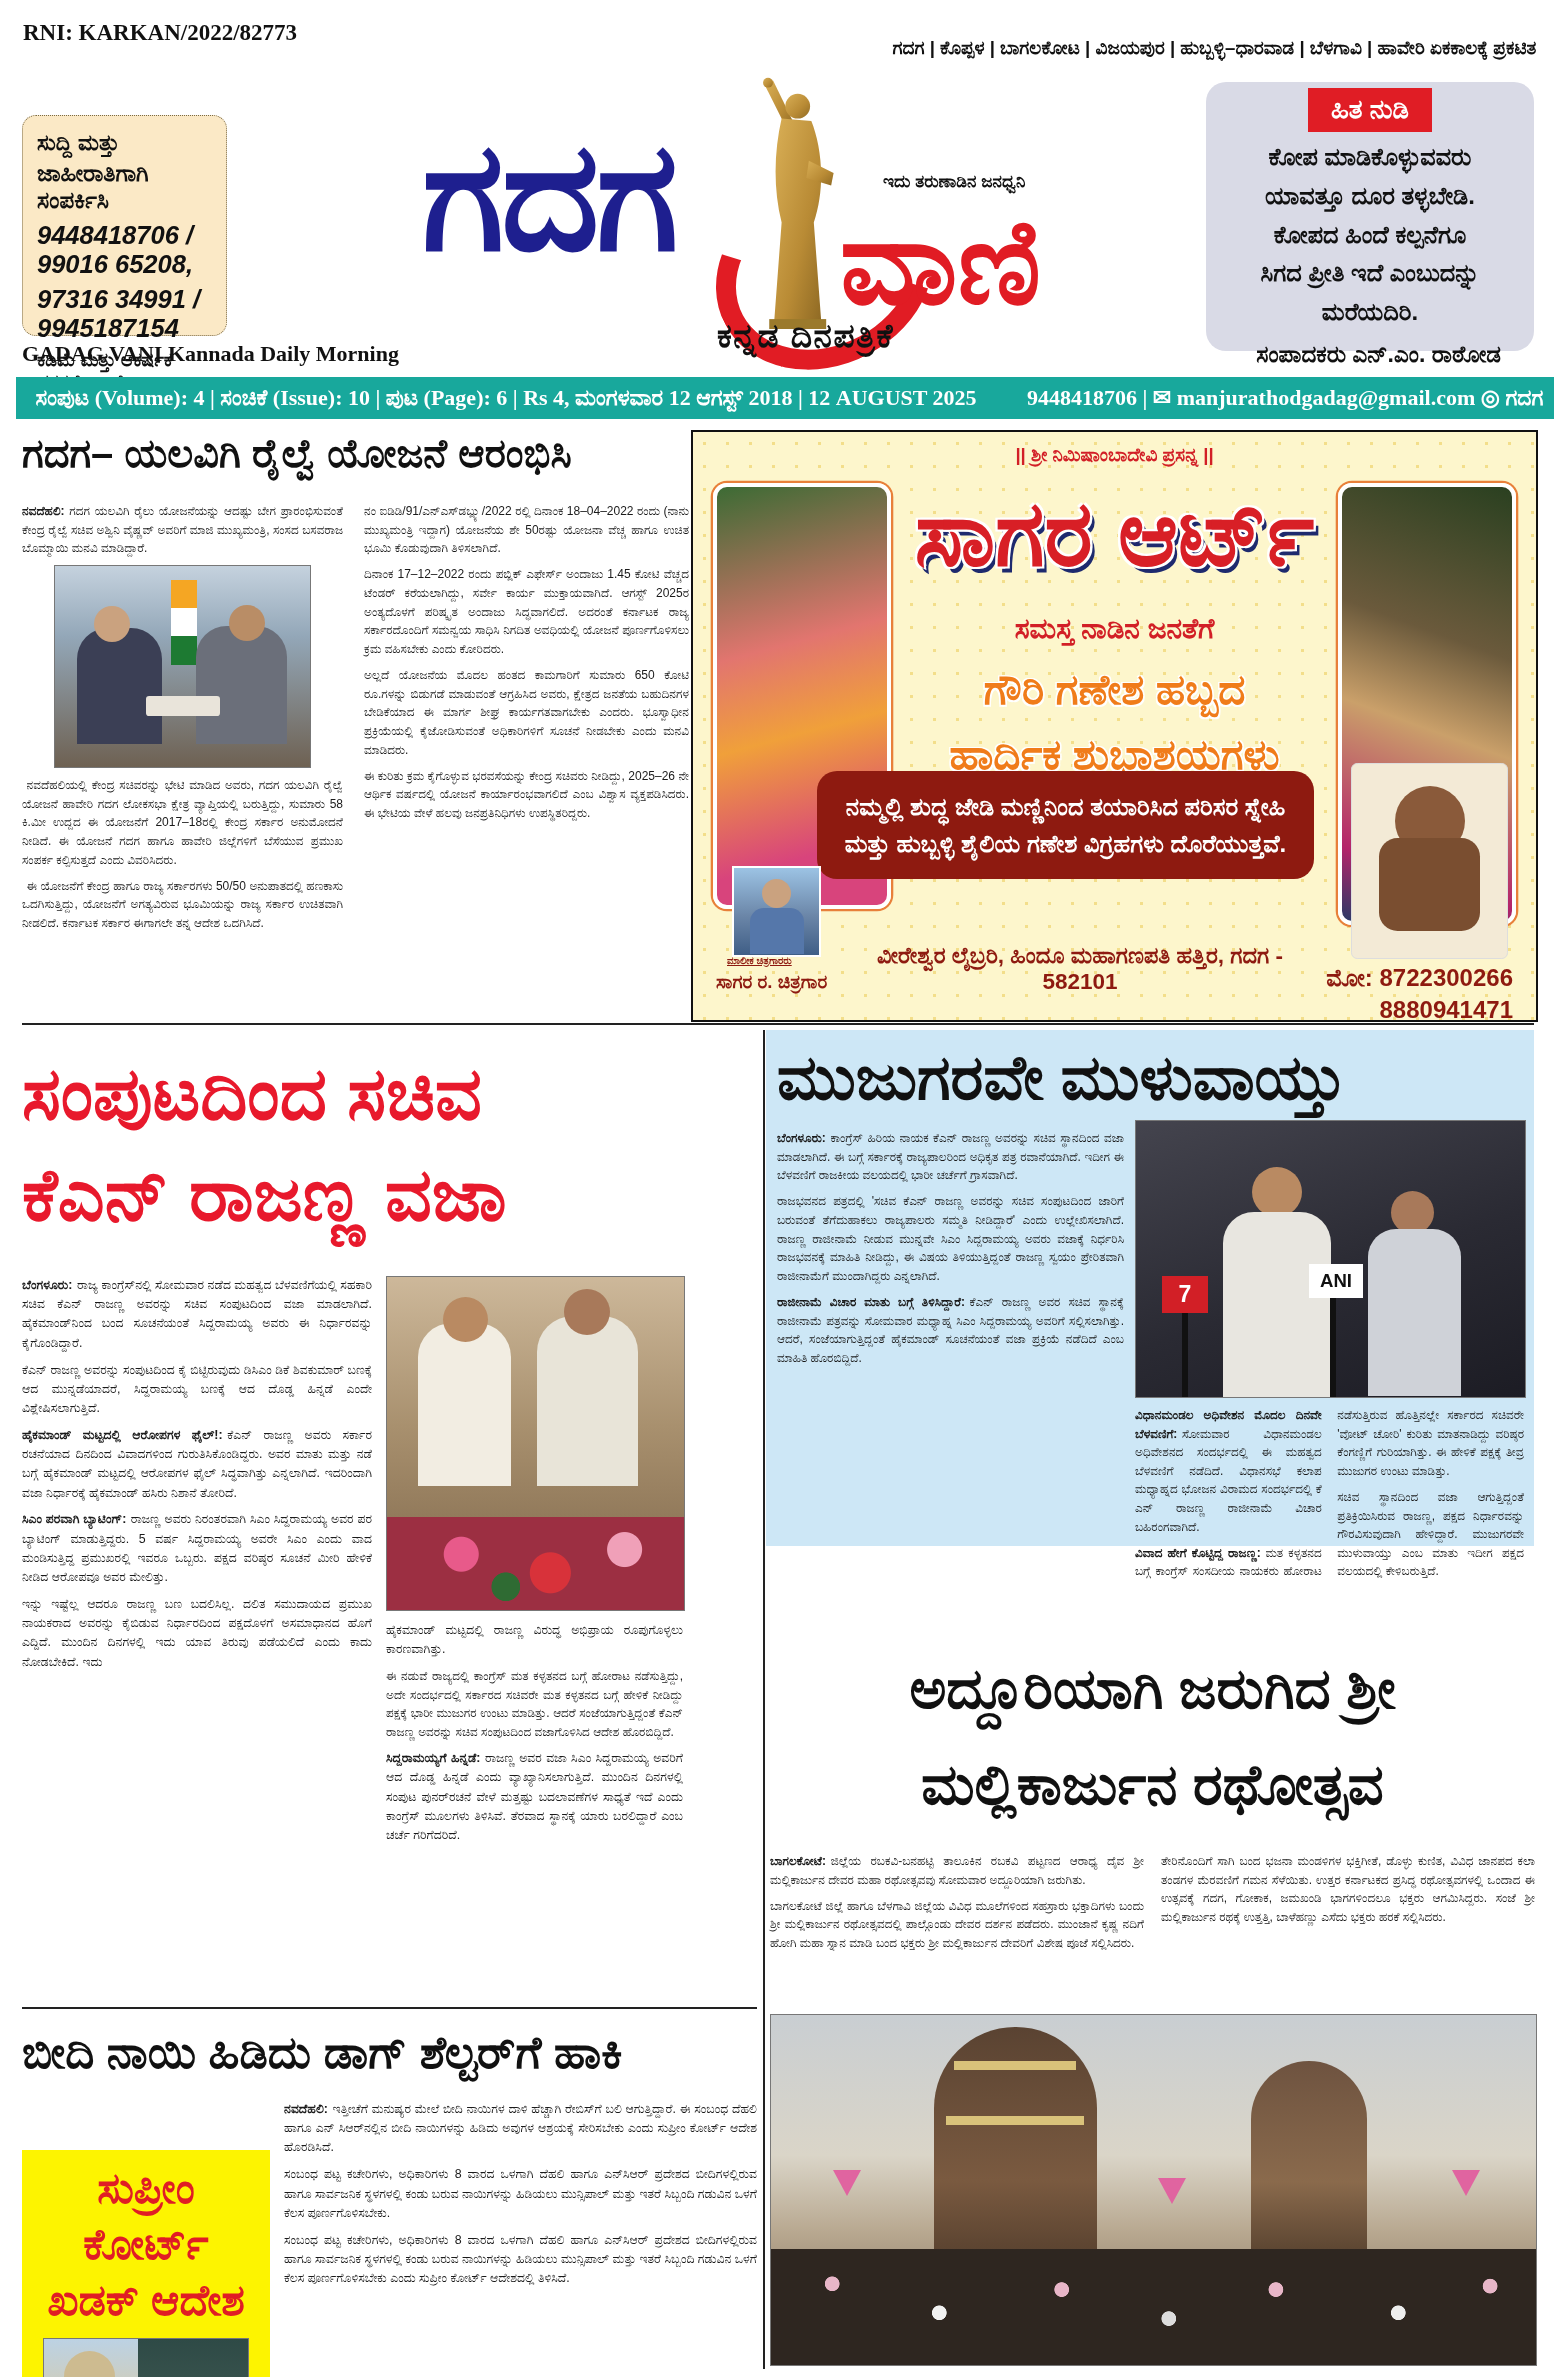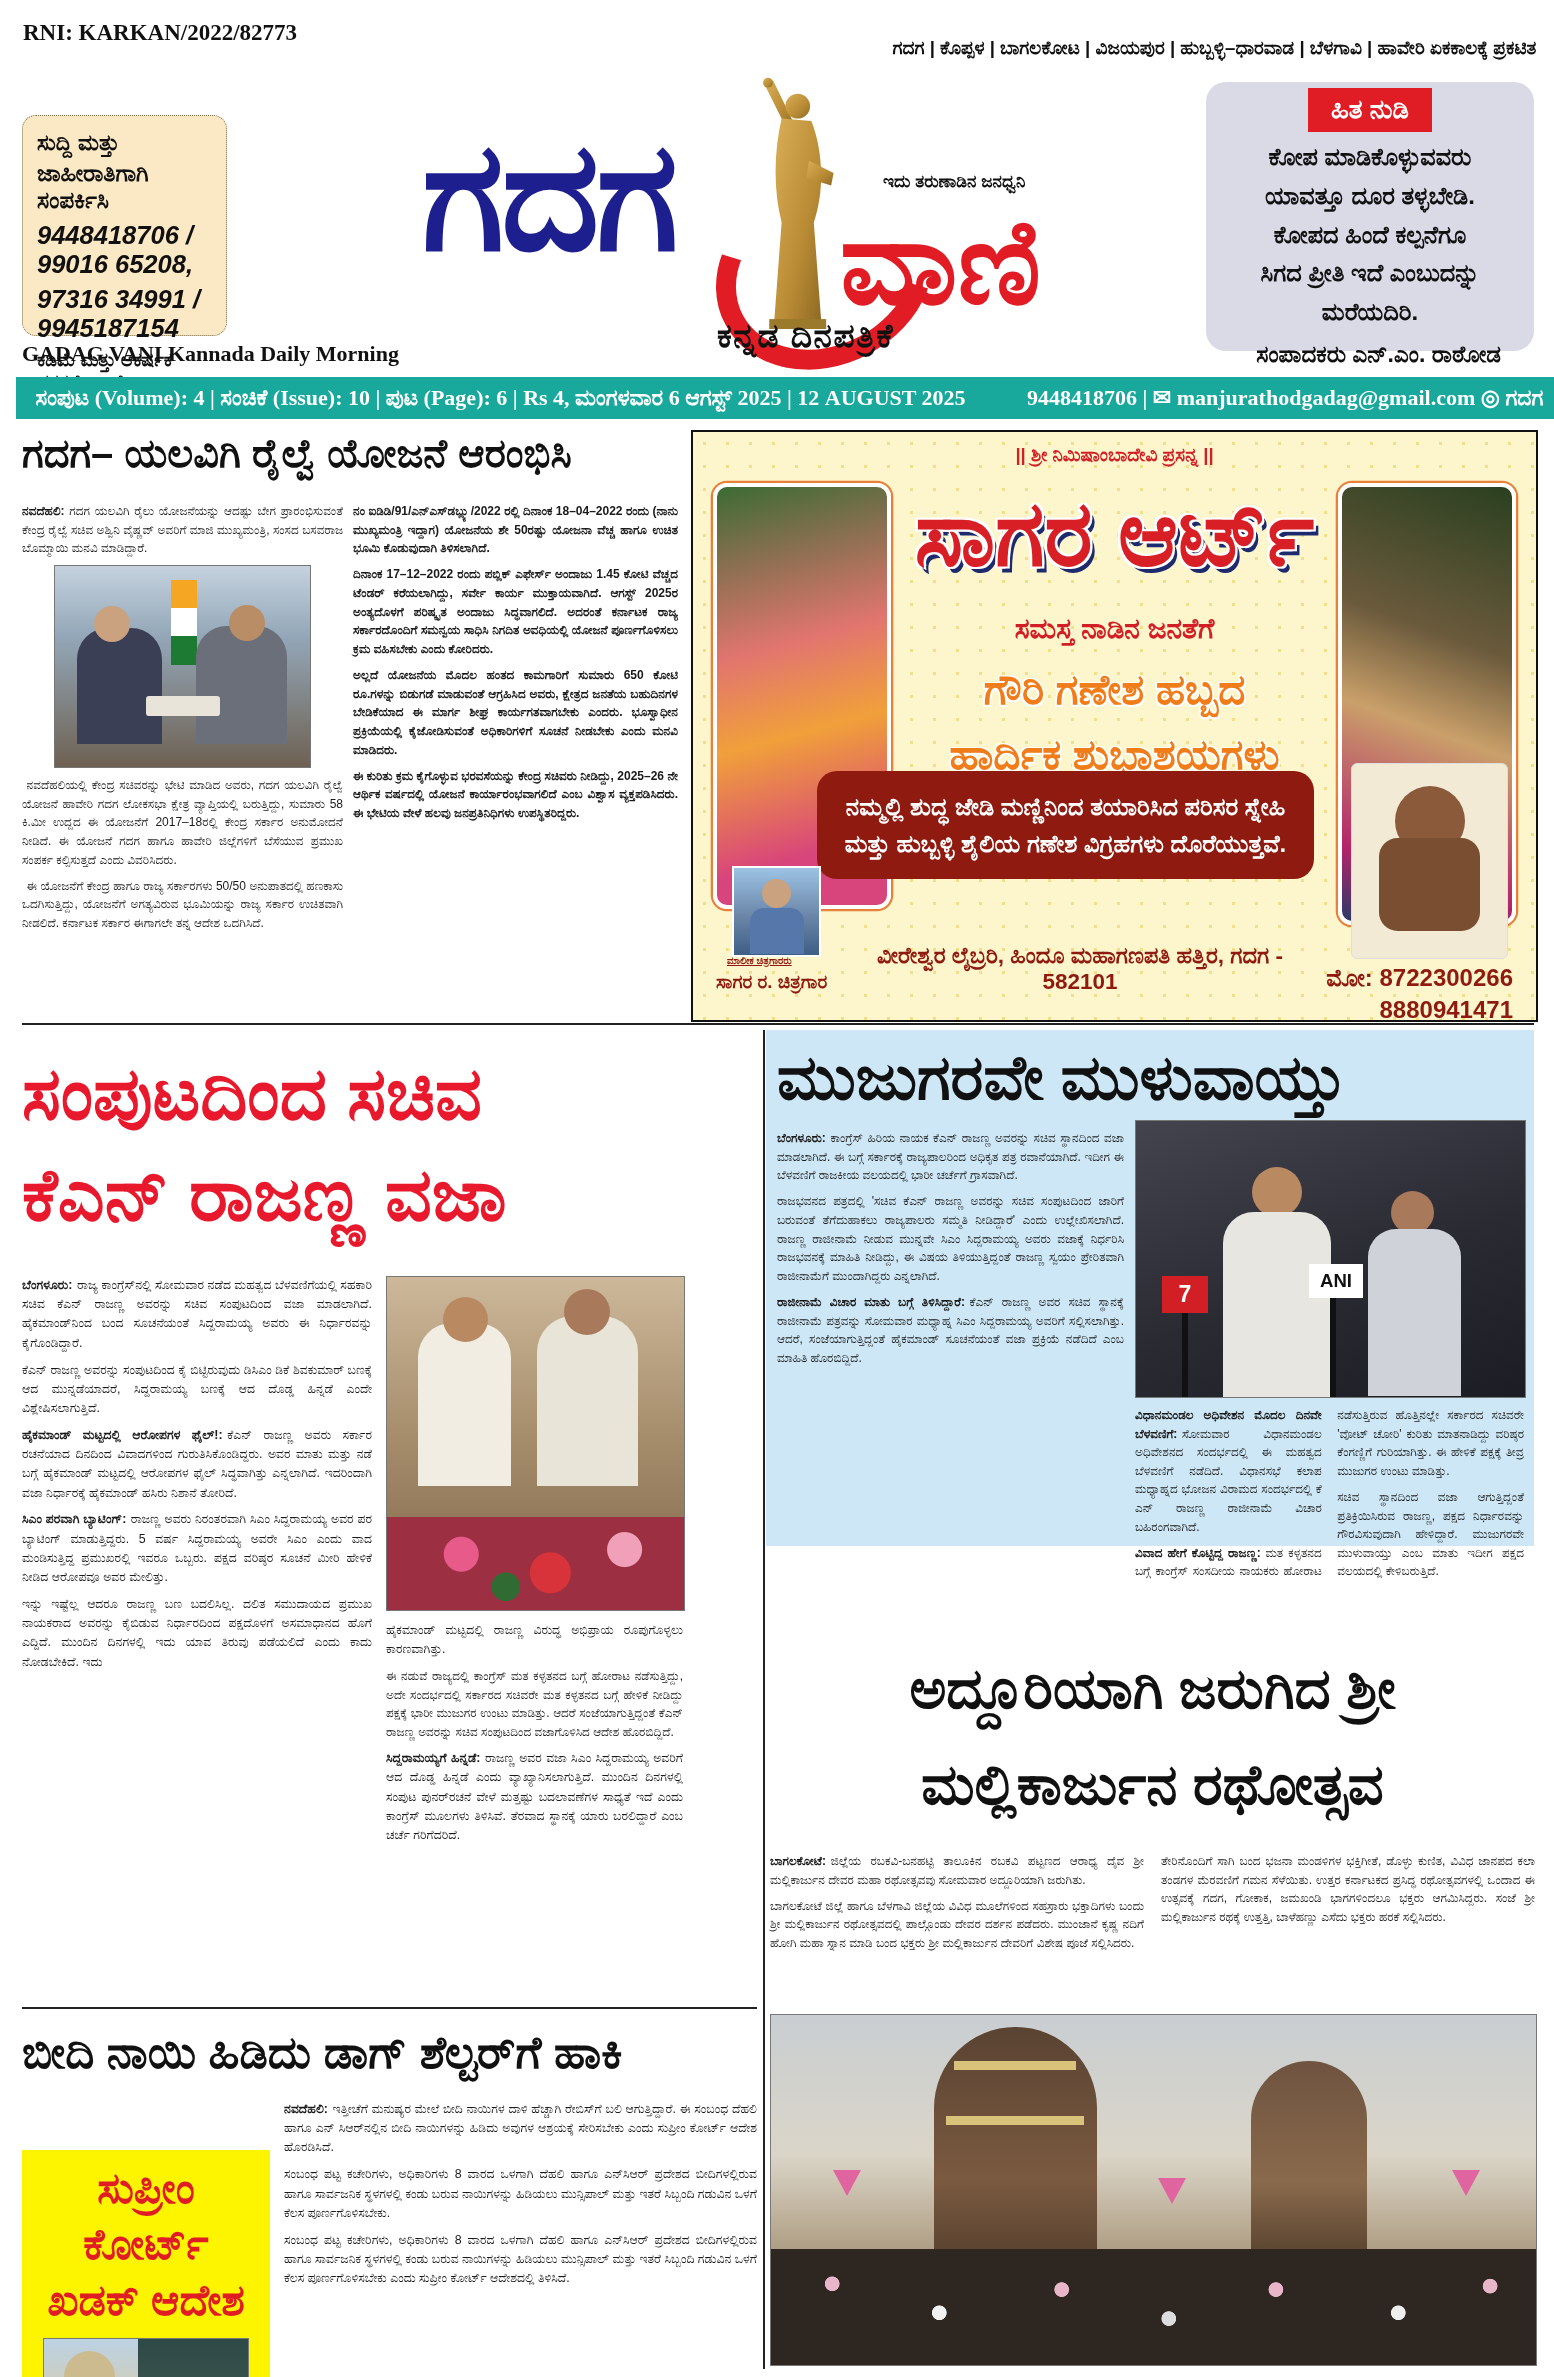--- a/index.html
+++ b/index.html
@@ -110,21 +110,21 @@
       <div class="quote-line">ಕೋಪ ಮಾಡಿಕೊಳ್ಳುವವರು</div>
       <div class="quote-line">ಯಾವತ್ತೂ ದೂರ ತಳ್ಳಬೇಡಿ.</div>
       <div class="quote-line" able="false">ಕೋಪದ ಹಿಂದೆ ಕಲ್ಪನೆಗೂ</div>
       <div class="quote-line">ಸಿಗದ ಪ್ರೀತಿ ಇದೆ ಎಂಬುದನ್ನು</div>
       <div class="quote-line">ಮರೆಯದಿರಿ.</div>
     </div>
   </div>
   <div class="abs editor-line" style="right:54px;top:341px;">ಸಂಪಾದಕರು ಎನ್.ಎಂ. ರಾಠೋಡ</div>
 
   <div class="abs infobar" style="left:15.5px;top:377px;width:1508px;height:42px;">
-    <span class="seg">ಸಂಪುಟ (Volume): 4 | ಸಂಚಿಕೆ (Issue): 10 | ಪುಟ (Page): 6 | Rs 4, ಮಂಗಳವಾರ 6 ಆಗಸ್ಟ್ 2025 | 12 AUGUST 2025</span>
+    <span class="seg">ಸಂಪುಟ (Volume): 4 | ಸಂಚಿಕೆ (Issue): 10 | ಪುಟ (Page): 6 | Rs 4, ಮಂಗಳವಾರ 12 ಆಗಸ್ಟ್ 2018 | 12 AUGUST 2025</span>
     <span class="seg">
       <span>9448418706 |</span>
       <span>✉</span>
       <span>manjurathodgadag@gmail.com</span>
       <span>◎</span>
       <span>ಗದಗ</span>
     </span>
   </div>
 
   <div class="abs headline" style="left:22px;top:430px;width:660px;font-size:40px;white-space:nowrap;">ಗದಗ– ಯಲವಿಗಿ ರೈಲ್ವೆ ಯೋಜನೆ ಆರಂಭಿಸಿ</div>
@@ -135,21 +135,21 @@
       <div style="position:absolute;left:116px;top:14px;width:26px;height:85px;background:linear-gradient(180deg,#f5a623 33%,#ffffff 33%,#ffffff 66%,#1d7a32 66%);"></div>
       <div style="position:absolute;left:22px;top:62px;width:85px;height:116px;background:#3b3f55;border-radius:31px 31px 0 0;"></div>
       <div style="position:absolute;left:39px;top:40px;width:36px;height:36px;background:#caa27f;border-radius:50%;"></div>
       <div style="position:absolute;right:23px;top:60px;width:91px;height:118px;background:#6b6f7a;border-radius:31px 31px 0 0;"></div>
       <div style="position:absolute;right:45px;top:39px;width:36px;height:36px;background:#b98d66;border-radius:50%;"></div>
       <div style="position:absolute;left:91px;top:130px;width:74px;height:20px;background:#e9e4da;border-radius:3.1px;"></div>
     </div>
     <p class="bp"><b></b><span>ನವದೆಹಲಿಯಲ್ಲಿ ಕೇಂದ್ರ ಸಚಿವರನ್ನು ಭೇಟಿ ಮಾಡಿದ ಅವರು, ಗದಗ ಯಲವಿಗಿ ರೈಲ್ವೆ ಯೋಜನೆ ಹಾವೇರಿ ಗದಗ ಲೋಕಸಭಾ ಕ್ಷೇತ್ರ ವ್ಯಾಪ್ತಿಯಲ್ಲಿ ಬರುತ್ತಿದ್ದು, ಸುಮಾರು 58 ಕಿ.ಮೀ ಉದ್ದದ ಈ ಯೋಜನೆಗೆ 2017–18ರಲ್ಲಿ ಕೇಂದ್ರ ಸರ್ಕಾರ ಅನುಮೋದನೆ ನೀಡಿದೆ. ಈ ಯೋಜನೆ ಗದಗ ಹಾಗೂ ಹಾವೇರಿ ಜಿಲ್ಲೆಗಳಿಗೆ ಬೆಸೆಯುವ ಪ್ರಮುಖ ಸಂಪರ್ಕ ಕಲ್ಪಿಸುತ್ತದೆ ಎಂದು ವಿವರಿಸಿದರು.</span></p>
     <p class="bp"><b></b><span>ಈ ಯೋಜನೆಗೆ ಕೇಂದ್ರ ಹಾಗೂ ರಾಜ್ಯ ಸರ್ಕಾರಗಳು 50/50 ಅನುಪಾತದಲ್ಲಿ ಹಣಕಾಸು ಒದಗಿಸುತ್ತಿದ್ದು, ಯೋಜನೆಗೆ ಅಗತ್ಯವಿರುವ ಭೂಮಿಯನ್ನು ರಾಜ್ಯ ಸರ್ಕಾರ ಉಚಿತವಾಗಿ ನೀಡಲಿದೆ. ಕರ್ನಾಟಕ ಸರ್ಕಾರ ಈಗಾಗಲೇ ತನ್ನ ಆದೇಶ ಒದಗಿಸಿದೆ.</span></p>
   </div>
-  <div class="abs" style="left:353px;top:502px;width:325px;height:517px;font-weight:bold;">
+  <div class="abs" style="left:364px;top:502px;width:325px;height:517px;">
     <p class="bp"><span>ನಂ ಐಡಿಡಿ/91/ಎನ್‌ಎಸ್‌ಡಬ್ಲ್ಯು/2022 ರಲ್ಲಿ ದಿನಾಂಕ 18–04–2022 ರಂದು (ನಾನು ಮುಖ್ಯಮಂತ್ರಿ ಇದ್ದಾಗ) ಯೋಜನೆಯ ಶೇ 50ರಷ್ಟು ಯೋಜನಾ ವೆಚ್ಚ ಹಾಗೂ ಉಚಿತ ಭೂಮಿ ಕೊಡುವುದಾಗಿ ತಿಳಿಸಲಾಗಿದೆ.</span></p>
     <p class="bp"><span>ದಿನಾಂಕ 17–12–2022 ರಂದು ಪಬ್ಲಿಕ್ ಎಫೇರ್ಸ್ ಅಂದಾಜು 1.45 ಕೋಟಿ ವೆಚ್ಚದ ಟೆಂಡರ್ ಕರೆಯಲಾಗಿದ್ದು, ಸರ್ವೇ ಕಾರ್ಯ ಮುಕ್ತಾಯವಾಗಿದೆ. ಆಗಸ್ಟ್ 2025ರ ಅಂತ್ಯದೊಳಗೆ ಪರಿಷ್ಕೃತ ಅಂದಾಜು ಸಿದ್ಧವಾಗಲಿದೆ. ಅದರಂತೆ ಕರ್ನಾಟಕ ರಾಜ್ಯ ಸರ್ಕಾರದೊಂದಿಗೆ ಸಮನ್ವಯ ಸಾಧಿಸಿ ನಿಗದಿತ ಅವಧಿಯಲ್ಲಿ ಯೋಜನೆ ಪೂರ್ಣಗೊಳಿಸಲು ಕ್ರಮ ವಹಿಸಬೇಕು ಎಂದು ಕೋರಿದರು.</span></p>
     <p class="bp"><span>ಅಲ್ಲದೆ ಯೋಜನೆಯ ಮೊದಲ ಹಂತದ ಕಾಮಗಾರಿಗೆ ಸುಮಾರು 650 ಕೋಟಿ ರೂ.ಗಳನ್ನು ಬಿಡುಗಡೆ ಮಾಡುವಂತೆ ಆಗ್ರಹಿಸಿದ ಅವರು, ಕ್ಷೇತ್ರದ ಜನತೆಯ ಬಹುದಿನಗಳ ಬೇಡಿಕೆಯಾದ ಈ ಮಾರ್ಗ ಶೀಘ್ರ ಕಾರ್ಯಗತವಾಗಬೇಕು ಎಂದರು. ಭೂಸ್ವಾಧೀನ ಪ್ರಕ್ರಿಯೆಯಲ್ಲಿ ಕೈಜೋಡಿಸುವಂತೆ ಅಧಿಕಾರಿಗಳಿಗೆ ಸೂಚನೆ ನೀಡಬೇಕು ಎಂದು ಮನವಿ ಮಾಡಿದರು.</span></p>
     <p class="bp"><span>ಈ ಕುರಿತು ಕ್ರಮ ಕೈಗೊಳ್ಳುವ ಭರವಸೆಯನ್ನು ಕೇಂದ್ರ ಸಚಿವರು ನೀಡಿದ್ದು, 2025–26 ನೇ ಆರ್ಥಿಕ ವರ್ಷದಲ್ಲಿ ಯೋಜನೆ ಕಾರ್ಯಾರಂಭವಾಗಲಿದೆ ಎಂಬ ವಿಶ್ವಾಸ ವ್ಯಕ್ತಪಡಿಸಿದರು. ಈ ಭೇಟಿಯ ವೇಳೆ ಹಲವು ಜನಪ್ರತಿನಿಧಿಗಳು ಉಪಸ್ಥಿತರಿದ್ದರು.</span></p>
   </div>
 
   <div class="abs ad" style="left:691px;top:430px;width:843px;height:588px;">
     <div class="ad-invocation" style="margin-top:12.4px;">|| ಶ್ರೀ ನಿಮಿಷಾಂಬಾದೇವಿ ಪ್ರಸನ್ನ ||</div>
     <div class="ad-title" style="margin-top:22px;">ಸಾಗರ ಆರ್ಟ್</div>
     <div class="ad-sub1" style="margin-top:34px;">ಸಮಸ್ತ ನಾಡಿನ ಜನತೆಗೆ</div>

